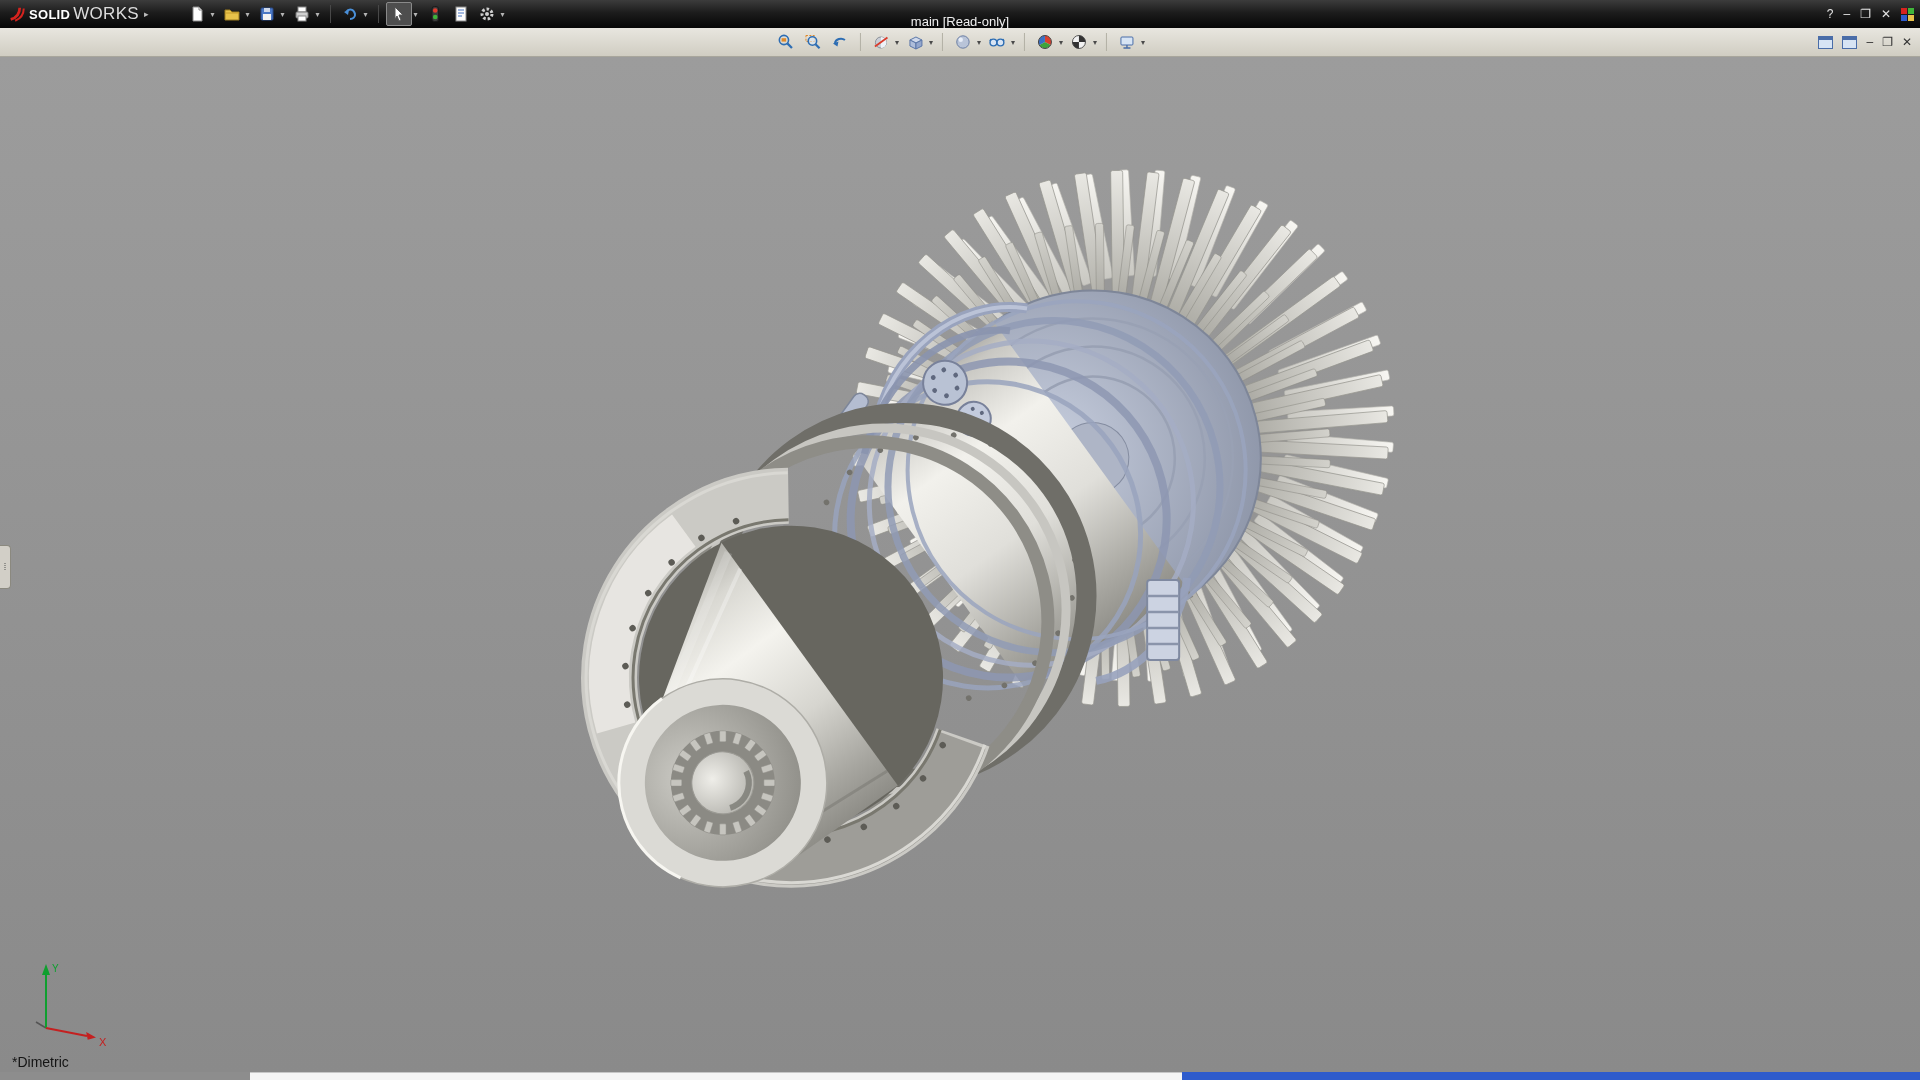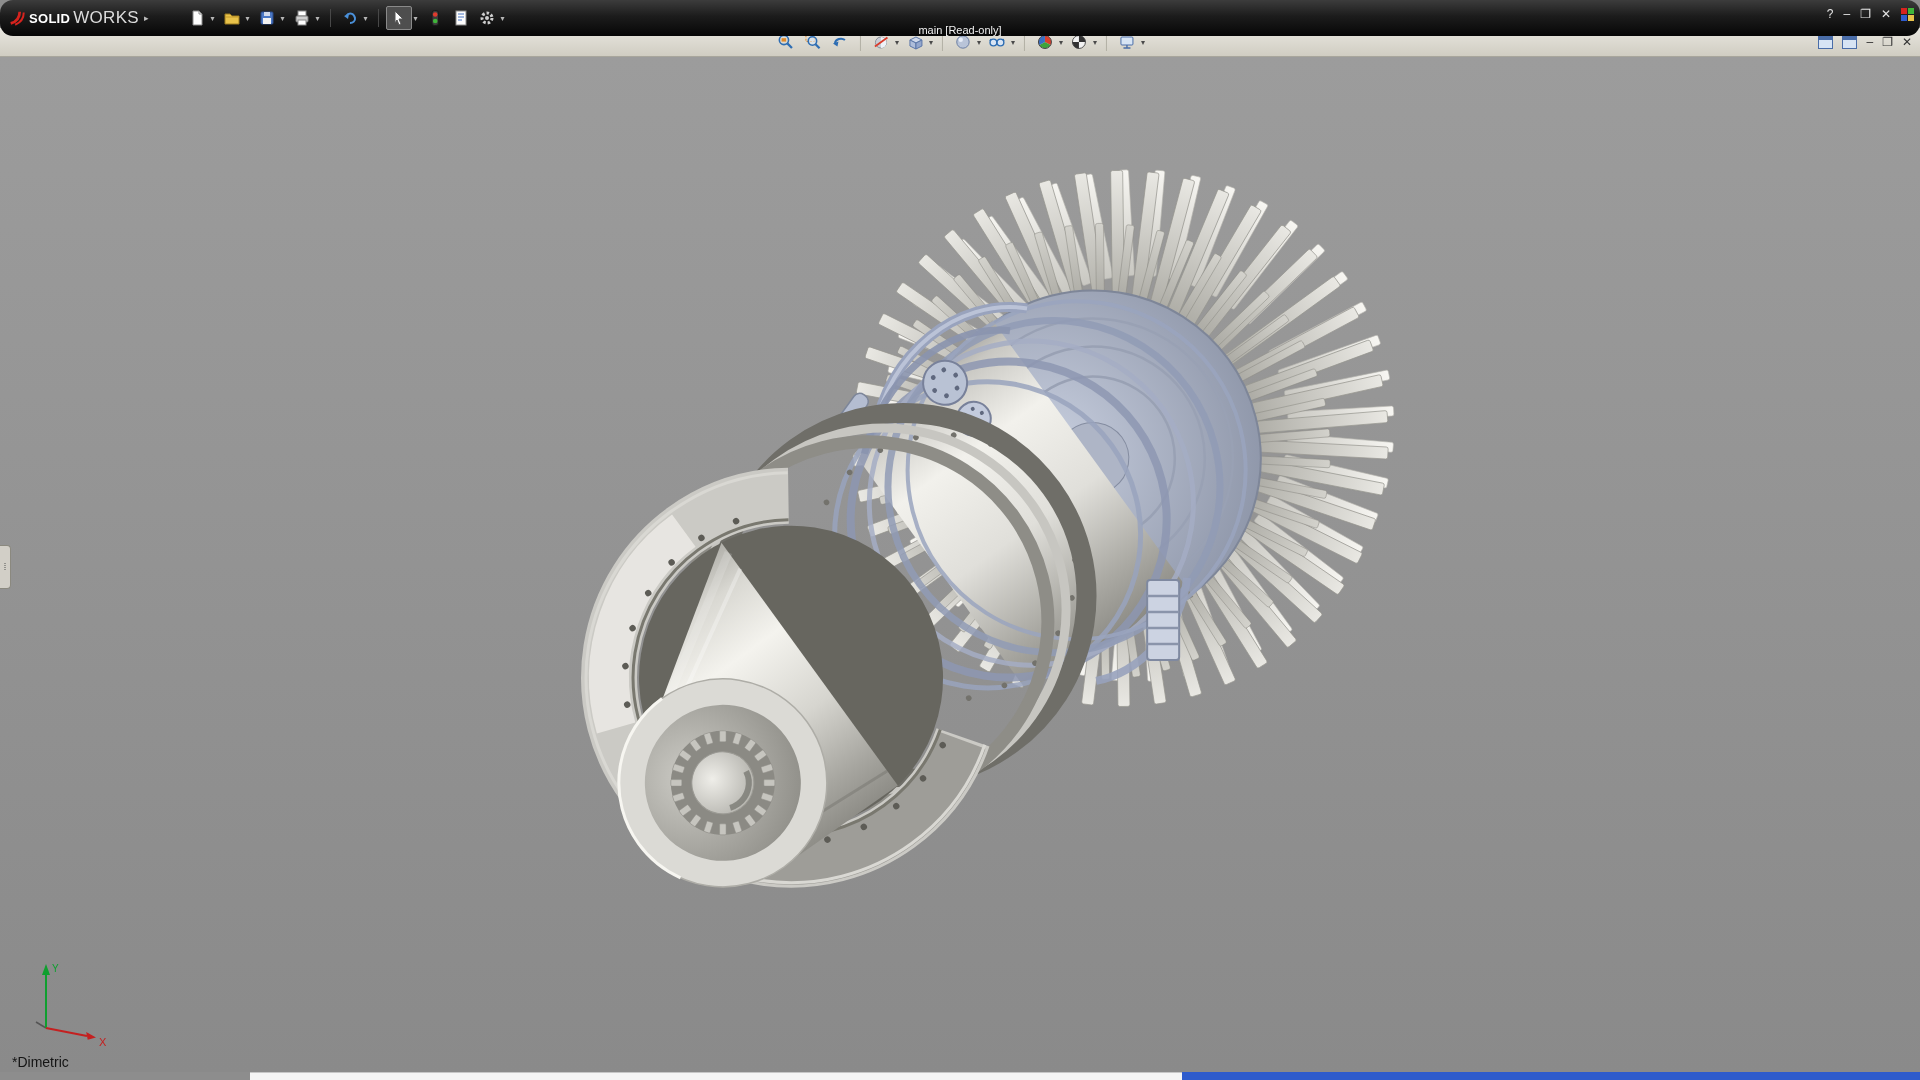--- a/index.html
+++ b/index.html
@@ -1,32 +1,32 @@
 <!DOCTYPE html>
 <html><head>
 <meta charset="utf-8">
 <style>
   html,body{margin:0;padding:0;width:1920px;height:1080px;overflow:hidden;
     font-family:"Liberation Sans","DejaVu Sans",sans-serif;background:#8d8d8d;}
   
-  .titlebar{position:absolute;left:0;top:0;width:1920px;height:36px;
+  .titlebar{position:absolute;left:0;top:0;width:1920px;height:28px;
     background:linear-gradient(180deg,#3c3c3c 0%,#1c1c1c 45%,#060606 100%);
-    color:#e8e8e8;display:flex;align-items:center;z-index:30;border-radius:13px;}
+    color:#e8e8e8;display:flex;align-items:center;z-index:30;}
   .brand{display:flex;align-items:center;gap:3px;padding:0 10px 0 8px;}
   .logo{width:18px;height:18px;}
   .b1{font-weight:bold;font-size:13px;letter-spacing:.3px;color:#fff;}
   .b2{font-weight:400;font-size:17px;letter-spacing:.3px;color:#dcdcdc;}
   .brandarrow{color:#bdbdbd;font-size:9px;margin-left:2px;}
   .tb-tools{display:flex;align-items:center;gap:2px;margin-left:26px;}
   .tool{width:24px;height:22px;display:flex;align-items:center;justify-content:center;border-radius:2px;}
   .tool.pressed{border:1px solid #8a8a8a;background:#4e4e4e;}
   .dd{color:#b5b5b5;font-size:8px;margin:0 3px 0 0;}
   .sep{width:1px;height:18px;background:#484848;margin:0 5px;}
-  .tb-title{position:absolute;left:50%;transform:translateX(-50%);top:16px;height:28px;
-    line-height:28px;font-size:11px;color:#f0f0f0;white-space:nowrap;}
+  .tb-title{position:absolute;left:50%;transform:translateX(-50%);top:8px;height:28px;
+    line-height:28px;font-size:13px;color:#f0f0f0;white-space:nowrap;}
   .tb-right{position:absolute;right:6px;top:0;height:28px;display:flex;align-items:center;gap:10px;}
   .wbtn{color:#e4e4e4;font-size:12px;cursor:default;line-height:28px;}
   .logo-mini{display:grid;grid-template-columns:6px 6px;grid-gap:1px;}
   .logo-mini i{width:6px;height:6px;display:block;}
   
   .menurow{position:absolute;left:0;top:28px;width:1920px;height:28px;
     background:linear-gradient(180deg,#e8e6df,#d0cdc2);border-bottom:1px solid #a8a69c;z-index:20;}
   .headsup{position:absolute;left:50%;top:0;transform:translateX(-50%);height:28px;
     display:flex;align-items:center;gap:5px;}
   .hbtn{width:22px;height:22px;display:flex;align-items:center;justify-content:center;border-radius:2px;}

